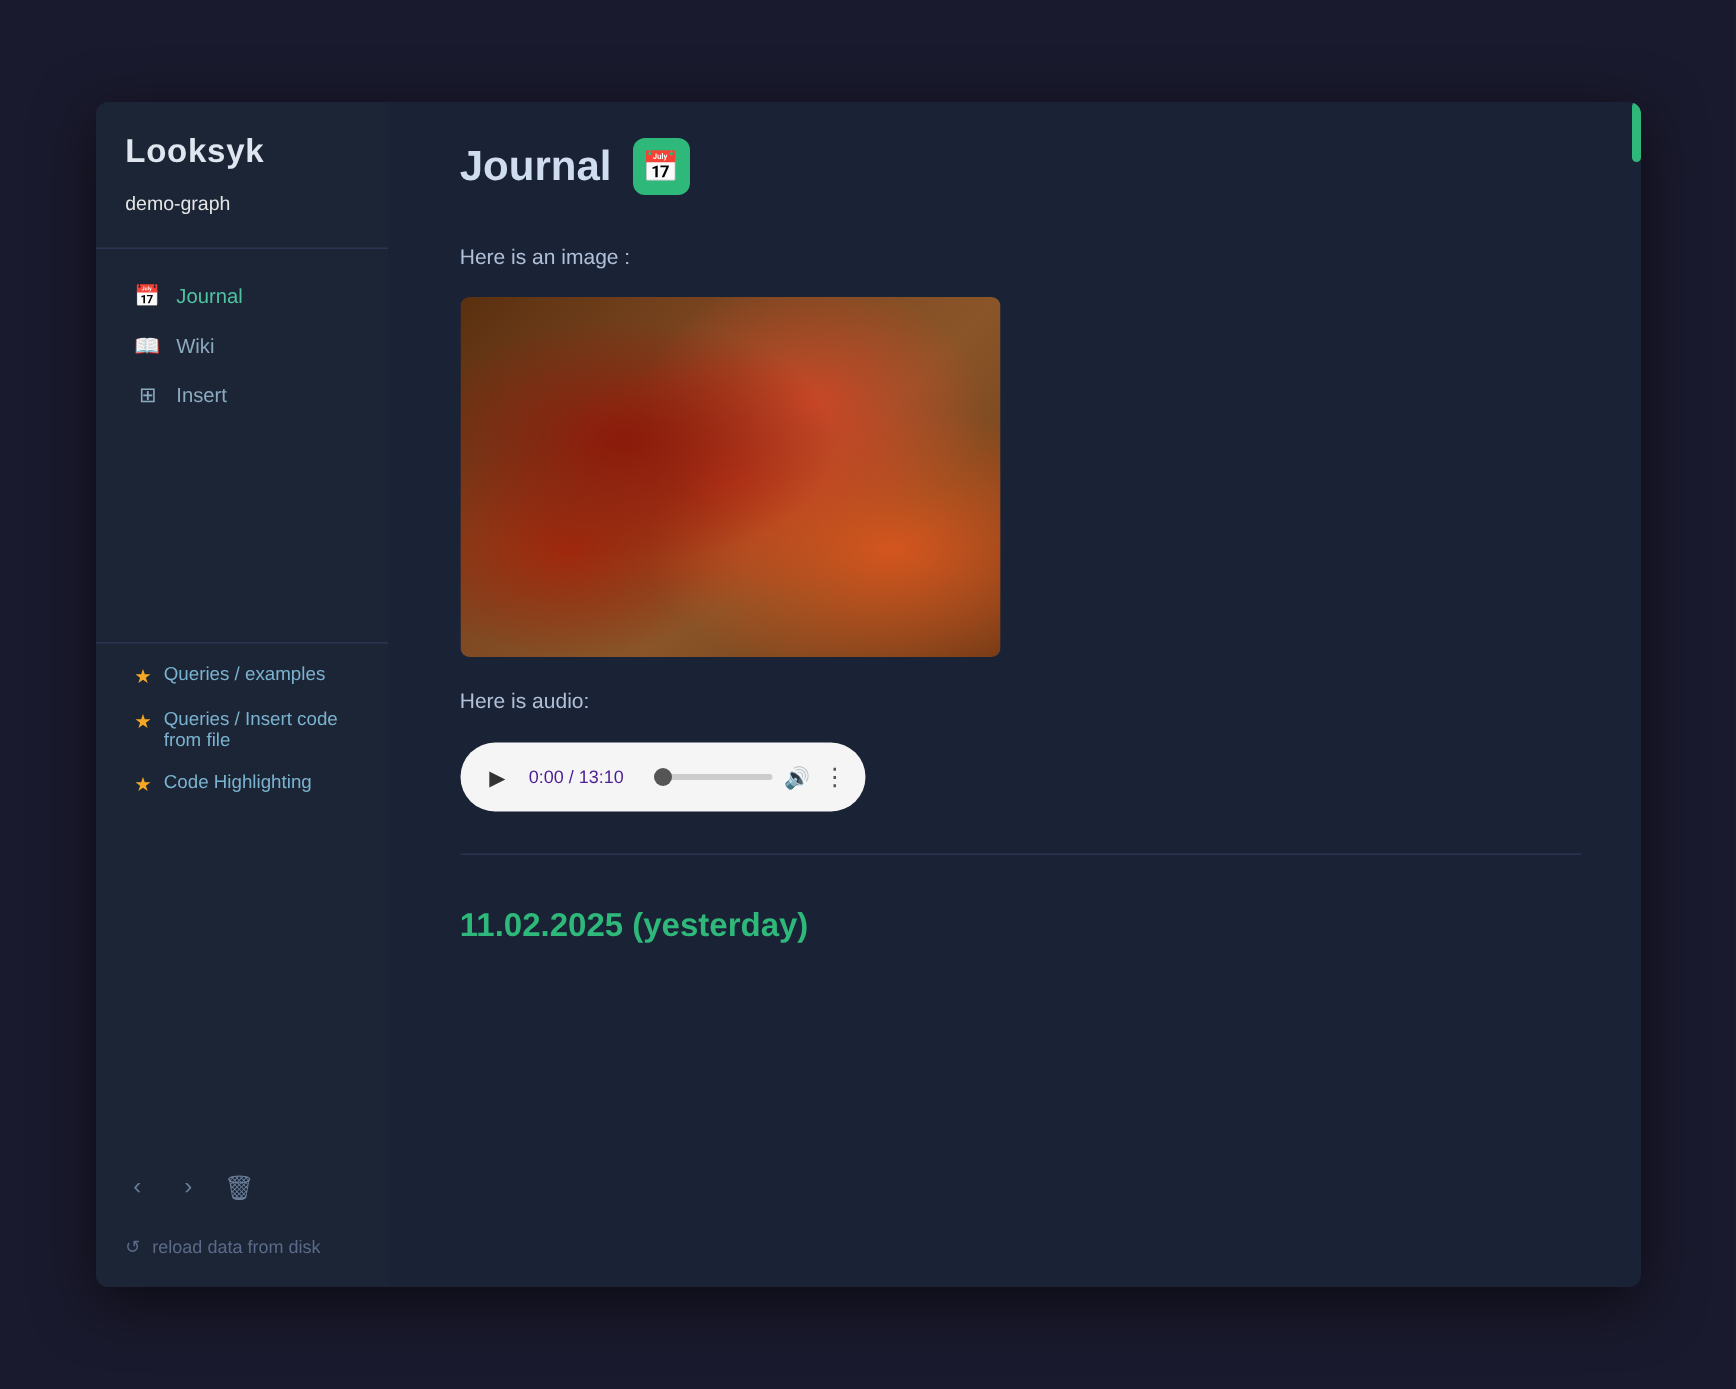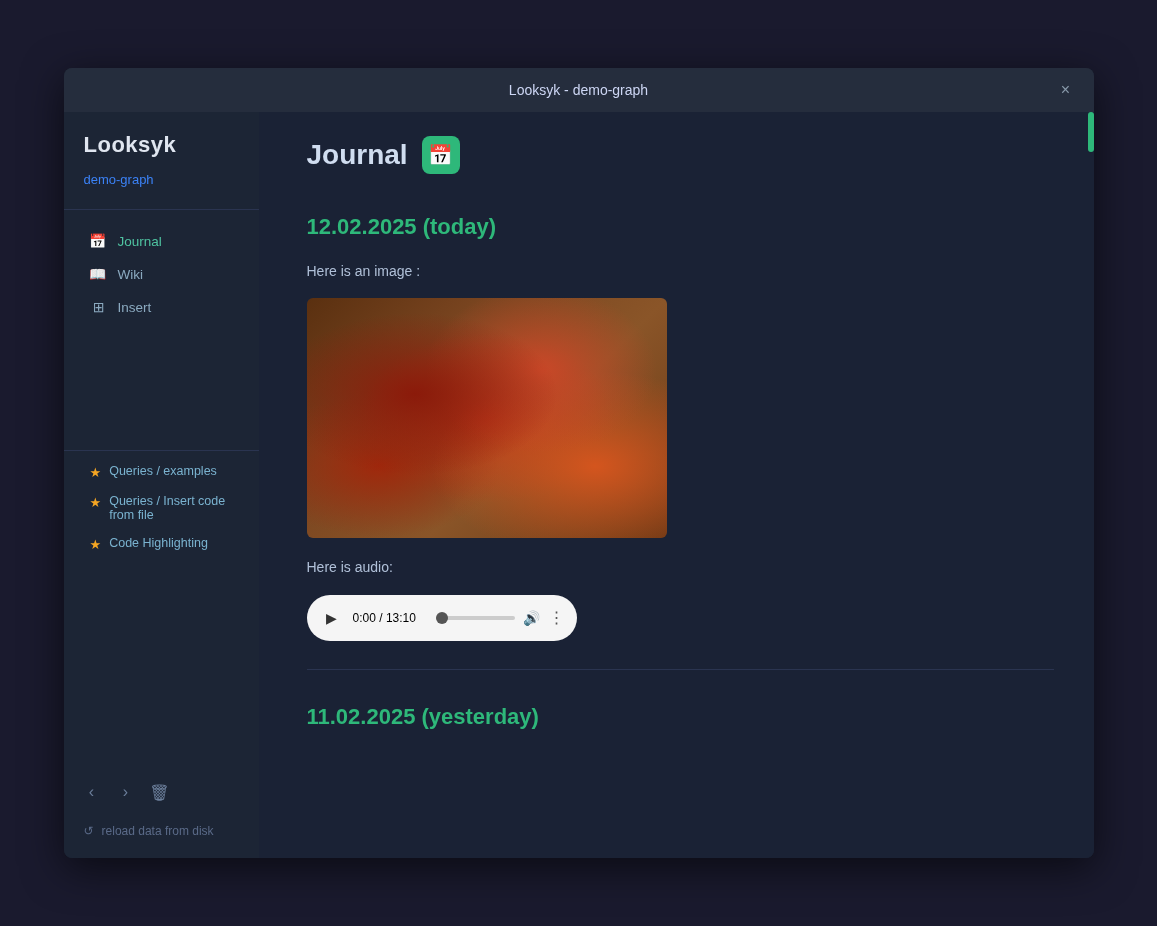--- a/index.html
+++ b/index.html
@@ -68,21 +68,21 @@
     }
     .sidebar-logo {
       padding: 20px 20px 10px 20px;
       color: #e0e6f0;
       font-size: 22px;
       font-weight: 700;
       letter-spacing: 0.5px;
     }
     .sidebar-workspace {
       padding: 4px 20px 16px 20px;
-      color: #3b82f6;
+      color: #e5e5e5;
       font-size: 13px;
     }
     .sidebar-divider {
       border: none;
       border-top: 1px solid #2a3450;
       margin: 6px 0;
     }
     .sidebar-nav {
       padding: 8px 0;
       flex: 1;
@@ -264,21 +264,21 @@
       border: none;
       cursor: pointer;
       display: flex;
       align-items: center;
       justify-content: center;
       color: #333;
       font-size: 14px;
     }
     .audio-time {
       font-size: 12px;
-      color: #000000;
+      color: #4c1d95;
       white-space: nowrap;
       min-width: 75px;
     }
     .audio-progress {
       flex: 1;
       height: 4px;
       background: #ccc;
       border-radius: 2px;
       position: relative;
     }
@@ -309,24 +309,20 @@
       color: #8090aa;
       font-size: 14px;
       line-height: 1.7;
     }
   </style>
 </head>
 <body>
 
 <div class="window">
 
-  <div class="titlebar">
-    <span class="titlebar-title">Looksyk - demo-graph</span>
-    <button class="titlebar-close">×</button>
-  </div>
 
   <div class="app-body">
 
     <div class="sidebar">
       <div class="sidebar-logo">Looksyk</div>
       <div class="sidebar-workspace">demo-graph</div>
       <hr class="sidebar-divider">
 
       <div class="sidebar-nav">
         <div class="nav-item active">
@@ -378,21 +374,20 @@
       <div class="content-area">
         <div class="scrollbar-indicator"></div>
 
         <div class="page-header">
           <h1 class="page-title">Journal</h1>
           <div class="calendar-icon-badge">
             <span>📅</span>
           </div>
         </div>
 
-        <div class="date-heading">12.02.2025 (today)</div>
 
         <div class="content-block">Here is an image :</div>
 
         <div class="pizza-image-placeholder">
           <div class="pizza-img"></div>
         </div>
 
         <div class="content-block">Here is audio:</div>
 
         <div class="audio-player">

